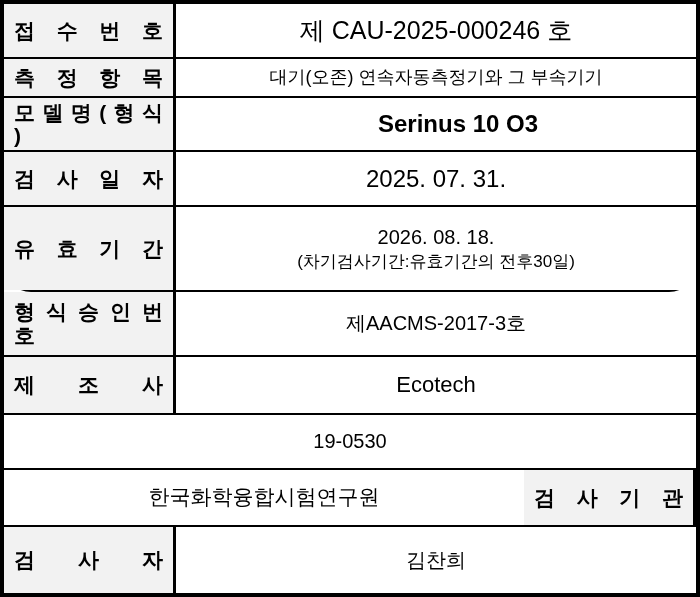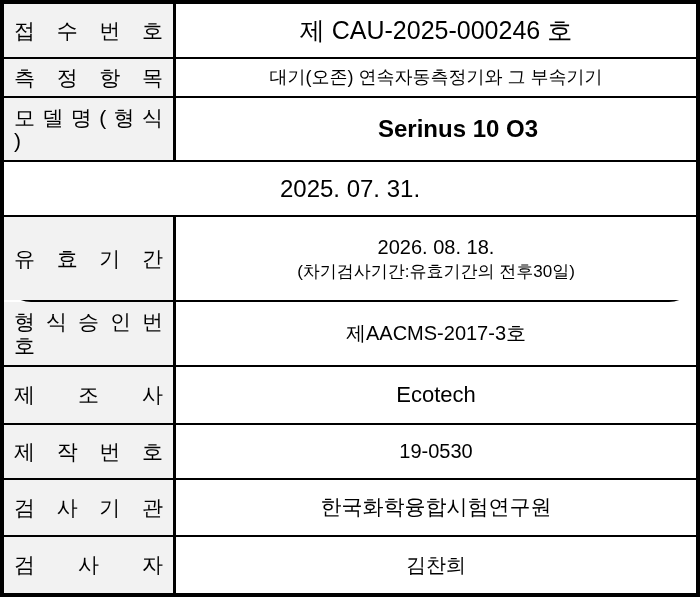--- a/index.html
+++ b/index.html
@@ -22,21 +22,21 @@
     display: flex;
     box-sizing: border-box;
     border-bottom: 2px solid #000000;
     flex: 0 0 auto;
   }
   .row:last-child { border-bottom: none; flex: 1 1 auto; }
 
   
   .r1  { height: 55px; }
   .r2  { height: 39px; }
-  .r3  { height: 64px; gap: 44px; }
+  .r3  { height: 54px; gap: 44px; }
   .r4  { height: 55px; }
   .r5  { height: 85px; border-radius: 27px; }
   .r6  { height: 65px; }
   .r7  { height: 58px; }
   .r8  { height: 55px; }
   .r9  { height: 57px; }
 
   .cell {
     box-sizing: border-box;
     display: flex;
@@ -46,21 +46,21 @@
   .label {
     width: 172px;
     background: #f2f2f2;
     border-right: 3px solid #000000;
     padding: 0 10px;
   }
   .label-text {
     display: block;
     width: 100%;
     font-size: 21px;
-    font-weight: normal;
+    font-weight: bold;
     line-height: 1.1;
     text-align: justify;
     text-align-last: justify;
     white-space: nowrap;
     letter-spacing: 0;
   }
   
   .label-text { white-space: normal; word-break: keep-all; }
 
   .value {
@@ -112,20 +112,23 @@
   <div class="row r3">
     <div class="cell label">
         <span class="label-text">모 델 명 ( 형 식 )</span>
       </div>
     <div class="cell value">
         <div class="value-text">Serinus 10 O3</div>
       </div>
   </div>
 
   <div class="row r4">
+    <div class="cell label">
+        <span class="label-text">검 사 일 자</span>
+      </div>
     <div class="cell value">
         <div class="value-text">2025. 07. 31.</div>
       </div>
   </div>
 
   <div class="row r5">
     <div class="cell label">
         <span class="label-text">유 효 기 간</span>
       </div>
     <div class="cell value">
@@ -146,34 +149,31 @@
   <div class="row r7">
     <div class="cell label">
         <span class="label-text">제 조 사</span>
       </div>
     <div class="cell value">
         <div class="value-text">Ecotech</div>
       </div>
   </div>
 
   <div class="row r8">
-    <div class="cell label">
-        <span class="label-text">제 작 번 호</span>
-      </div>
     <div class="cell value">
         <div class="value-text">19-0530</div>
       </div>
   </div>
 
   <div class="row r9">
+    <div class="cell value">
+        <div class="value-text">한국화학융합시험연구원</div>
+      </div>
     <div class="cell label">
         <span class="label-text">검 사 기 관</span>
-      </div>
-    <div class="cell value">
-        <div class="value-text">한국화학융합시험연구원</div>
       </div>
   </div>
 
   <div class="row r10">
     <div class="cell label">
         <span class="label-text">검 사 자</span>
       </div>
     <div class="cell value">
         <div class="value-text">김찬희</div>
       </div>

